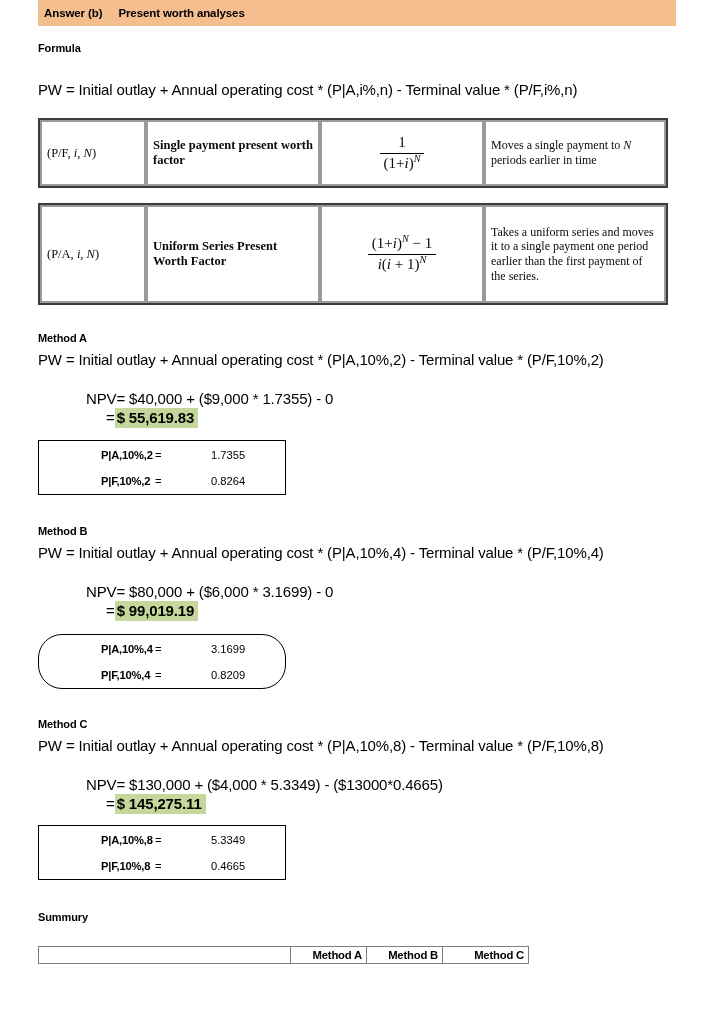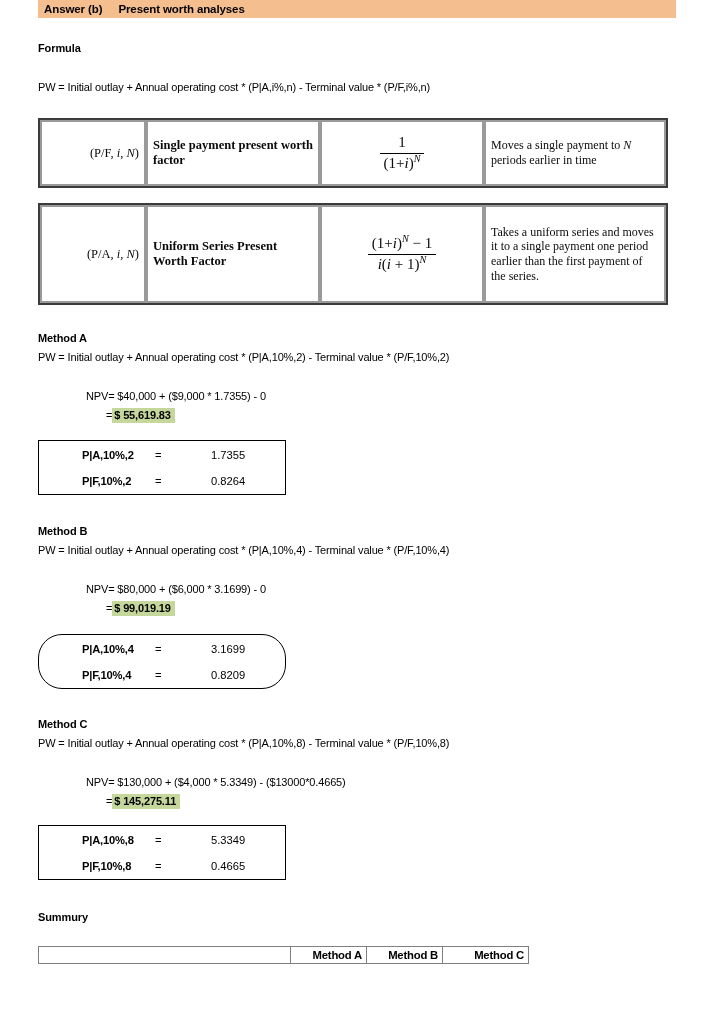--- a/index.html
+++ b/index.html
@@ -15,21 +15,21 @@
     color: #000000;
     overflow: hidden;
   }
 
   
   .banner {
     position: absolute;
     left: 38px;
     top: 0px;
     width: 638px;
-    height: 18px;
+    height: 26px;
     background: #F5BE8F;
     display: flex;
     align-items: center;
     box-sizing: border-box;
     padding-left: 6px;
   }
   .banner .b-label {
     font-size: 11.5px;
     font-weight: bold;
     letter-spacing: -0.1px;
@@ -43,21 +43,21 @@
 
   
   .abs { position: absolute; }
   .hd {
     font-size: 11px;
     font-weight: bold;
     letter-spacing: -0.1px;
     white-space: nowrap;
   }
   .ln {
-    font-size: 11px;
+    font-size: 15px;
     letter-spacing: -0.15px;
     white-space: nowrap;
   }
 
   
   .ftable {
     position: absolute;
     border-collapse: separate;
     border-spacing: 0;
     border: 2px double #3b3b3b;
@@ -67,21 +67,21 @@
   }
   .ftable td {
     border: 2px double #9a9a9a;
     padding: 3px 5px;
     font-size: 12.5px;
     vertical-align: middle;
     line-height: 1.18;
     color: #0a0a0a;
   }
   .ftable td.c-code {
-    text-align: right;
+    text-align: left;
     width: 92px;
   }
   .ftable td.c-name {
     font-weight: bold;
     width: 160px;
   }
   .ftable td.c-formula {
     text-align: center;
     width: 150px;
     font-size: 15px;
@@ -130,21 +130,21 @@
     left: 0; right: 0;
     height: 18px;
     display: flex;
     align-items: center;
     font-size: 11.2px;
   }
   .vbox .vrow.r1 { top: 5px; }
   .vbox .vrow.r2 { top: 31px; }
   .vbox .k {
     position: absolute;
-    left: 5px;
+    left: 24px;
     font-weight: bold;
     letter-spacing: -0.2px;
     padding-left: 38px;
   }
   .vbox .eq {
     position: absolute;
     left: 116px;
   }
   .vbox .v {
     position: absolute;

